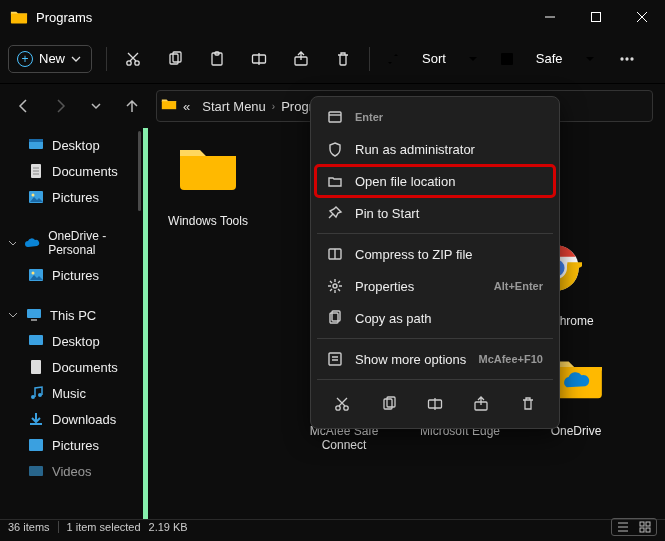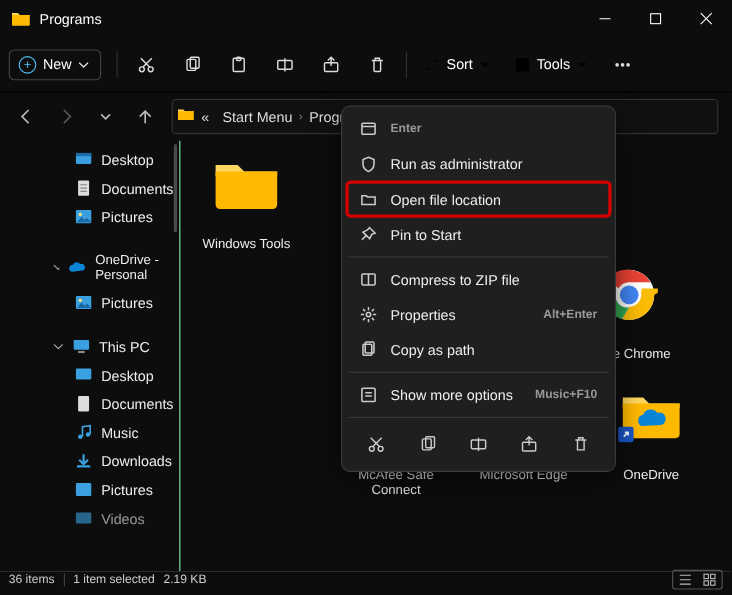--- a/index.html
+++ b/index.html
@@ -12,32 +12,32 @@
   .winbtns { display: flex; height: 34px; }
   .winbtn { width: 46px; display: flex; align-items: center; justify-content: center; }
   .winbtn svg { stroke: #fff; stroke-width: 1; fill: none; }
 
   .toolbar { height: 50px; display: flex; align-items: center; padding: 0 2px; gap: 2px; border-bottom: 1px solid #000; }
   .newbtn { display: flex; align-items: center; gap: 6px; border: 1px solid #444; border-radius: 5px; padding: 5px 10px 5px 8px; margin: 0 8px 0 6px; }
   .newbtn .plus-circle { width: 16px; height: 16px; border-radius: 50%; border: 1px solid #4cc2ff; display: flex; align-items: center; justify-content: center; color: #4cc2ff; font-size: 12px; line-height: 1; }
   .tbtn { width: 40px; height: 36px; display: flex; align-items: center; justify-content: center; }
   .tbtn svg, .newbtn svg { stroke: #ddd; fill: none; stroke-width: 1.3; }
   .sep { width: 1px; height: 24px; background: #333; margin: 0 4px; }
-  .sortbtn, .viewbtn { display: flex; align-items: center; gap: 6px; padding: 0 10px; height: 36px; }
+  .sortbtn, .viewbtn { display: flex; align-items: center; gap: 22px; padding: 0 10px; height: 36px; }
 
   .navbar { height: 44px; display: flex; align-items: center; padding: 0 6px; gap: 0; }
   .navbtn { width: 36px; height: 32px; display: flex; align-items: center; justify-content: center; }
   .navbtn svg { stroke: #bbb; fill: none; stroke-width: 1.5; }
   .navbtn.disabled svg { stroke: #555; }
   .addrbar { flex: 1; display: flex; align-items: center; height: 32px; border: 1px solid #333; border-radius: 4px; margin: 0 6px; padding: 0 4px; background: #111; }
   .addrbar .crumb { padding: 0 6px; color: #ddd; }
   .addrbar .gt { color: #888; font-size: 10px; }
 
   .body { display: flex; height: calc(541px - 34px - 50px - 44px - 22px); }
-  .sidebar { width: 164px; border-right: 1px solid #86efac; overflow: hidden; padding-top: 4px; position: relative; padding-left: 40px; }
+  .sidebar { width: 148px; border-right: 5px solid #86efac; overflow: hidden; padding-top: 4px; position: relative; }
   .sidebar::after { content:""; position:absolute; top:3px; right:2px; width:3px; height:80px; background:#4a4a4a; border-radius:2px; }
   .side-item { display: flex; align-items: center; gap: 8px; padding: 5px 6px 5px 28px; color: #eee; }
   .side-group { padding-left: 8px; }
   .side-group .chev { width: 10px; }
   .icon16 { width: 16px; height: 16px; flex-shrink: 0; }
 
   .content { flex: 1; position: relative; padding: 14px 10px; }
   .grid { display: flex; flex-wrap: wrap; gap: 12px 16px; align-content: flex-start; }
   .fitem { width: 100px; display: flex; flex-direction: column; align-items: center; gap: 20px; text-align: center; font-size: 12px; color: #eee; }
   .fitem .big { width: 64px; height: 52px; display: flex; align-items: center; justify-content: center; }
@@ -146,21 +146,21 @@
     <span>Sort</span>
     <svg width="10" height="10">
         <path d="M1 3l4 4 4-4"></path>
       </svg>
   </div>
   <div class="viewbtn">
     <svg width="14" height="14">
         <rect x="1" y="1" width="12" height="12" rx="1"></rect>
         <path d="M1 5h12M5 5v8"></path>
       </svg>
-    <span>Tools</span>
+    <span>Safe</span>
     <svg width="10" height="10">
         <path d="M1 3l4 4 4-4"></path>
       </svg>
   </div>
   <div class="tbtn">
       <svg width="16" height="16">
         <circle cx="3" cy="8" r="1" fill="#ddd"></circle>
         <circle cx="8" cy="8" r="1" fill="#ddd"></circle>
         <circle cx="13" cy="8" r="1" fill="#ddd"></circle>
       </svg>
@@ -455,21 +455,21 @@
       </svg>
     <span class="lab">Copy as path</span>
   </div>
   <div class="ctxsep"></div>
   <div class="ctxitem">
     <svg>
         <rect x="2" y="2" width="12" height="12" rx="1"></rect>
         <path d="M5 6h6M5 9h6"></path>
       </svg>
     <span class="lab">Show more options</span>
-    <span class="sc">Music+F10</span>
+    <span class="sc">McAfee+F10</span>
   </div>
   <div class="ctxsep"></div>
   <div class="ctxrow">
     <div class="mini">
         <svg>
           <circle cx="4" cy="12" r="2.2"></circle>
           <circle cx="12" cy="12" r="2.2"></circle>
           <path d="M5 10L13 2M11 10L3 2"></path>
         </svg>
       </div>

